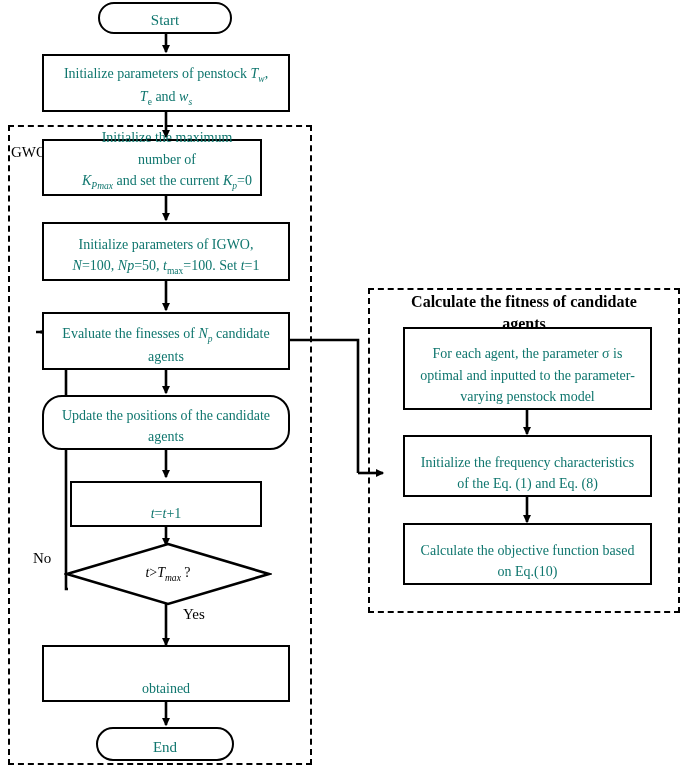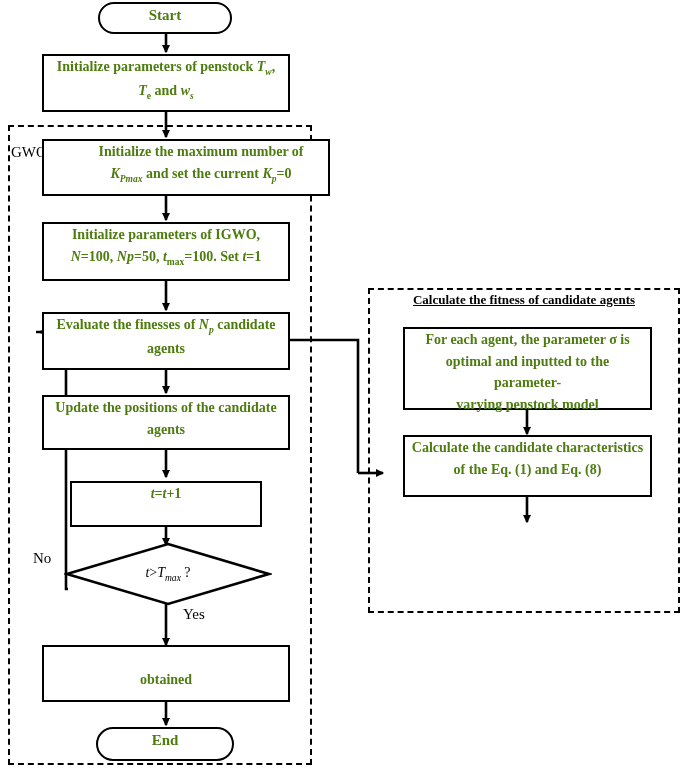--- a/index.html
+++ b/index.html
@@ -13,26 +13,25 @@
     height: 771px;
     background: #ffffff;
     font-family: "Liberation Serif", "DejaVu Serif", serif;
     overflow: hidden;
   }
   
   .node {
     position: absolute;
     box-sizing: border-box;
     display: flex;
-    align-items: flex-start;
+    align-items: flex-end;
     justify-content: center;
     text-align: center;
-    color: #4d7c0f;
+    color: #0f766e;
     background: #fff;
-    font-weight: bold;
   }
   .rect {
     border: 2.2px solid #000;
   }
   .term {
     border: 2.2px solid #000;
     border-radius: 999px;
   }
   .node-text {
     display: block;
@@ -49,24 +48,23 @@
   .dashed-box {
     position: absolute;
     box-sizing: border-box;
     border: 2.4px dashed #000;
     background: transparent;
   }
   .panel-title {
     position: absolute;
     text-align: center;
     font-weight: bold;
-    font-size: 13px;
+    font-size: 16px;
     line-height: 1.35;
     color: #000;
-    text-decoration: underline;
   }
   .gwo-label {
     position: absolute;
     font-size: 15px;
     color: #000;
     background: #fff;
     padding: 0 1px;
   }
 
   
@@ -140,39 +138,39 @@
   <div class="node term" style="left:98px; top:2px; width:134px; height:32px;">
     <span class="node-text t15">Start</span>
   </div>
 
   <div class="node rect" style="left:42px; top:54px; width:248px; height:58px;">
     <span class="node-text">
       <span id="ip1">Initialize  parameters of penstock <i class="m">T</i><sub><i class="m">w</i></sub>,</span><br><span id="ip2"><i class="m">T</i><sub>e</sub> and <i class="m">w</i><sub><i class="m">s</i></sub></span>
     </span>
   </div>
 
-  <div class="node rect" style="left:42px; top:139px; width:288px; height:57px;padding-left:30px;">
+  <div class="node rect" style="left:42px; top:139px; width:220px; height:57px;padding-left:30px;">
     <span class="node-text">
       <span id="mn1">Initialize the maximum number of</span><br><span id="mn2"><i class="m">K</i><sub><i class="m">Pmax</i></sub> and set the current <i class="m">K</i><sub><i class="m">p</i></sub>=0</span>
     </span>
   </div>
 
   <div class="node rect" style="left:42px; top:222px; width:248px; height:59px;">
     <span class="node-text">
       <span id="ig1">Initialize parameters of IGWO,</span><br><span id="ig2"><i class="m">N</i>=100, <i class="m">N</i><i class="m">p</i>=50, <i class="m">t</i><sub>max</sub>=100. Set <i class="m">t</i>=1</span>
     </span>
   </div>
 
   <div class="node rect" style="left:42px; top:312px; width:248px; height:58px;">
     <span class="node-text">
       <span id="ev1">Evaluate the finesses of <i class="m">N</i><sub><i class="m">p</i></sub> candidate</span><br><span id="ev2">agents</span>
     </span>
   </div>
 
-  <div class="node rect" style="left:42px; top:395px; width:248px; height:55px;">
+  <div class="node rect" style="left:42px; top:395px; width:248px; height:55px;border-radius:20px;">
     <span class="node-text">
       <span id="up1">Update the positions of the candidate</span><br><span id="up2">agents</span>
     </span>
   </div>
 
   <div class="node rect" style="left:70px; top:481px; width:192px; height:46px;">
     <span class="node-text">
       <span id="it1"><i class="m">t</i>=<i class="m">t</i>+1</span>
     </span>
   </div>
@@ -198,18 +196,23 @@
   </div>
 
   <div class="node rect" style="left:403px; top:327px; width:249px; height:83px;">
     <span class="node-text t14">
       <span id="da1">For each agent, the parameter σ is</span><br><span id="da2">optimal and inputted to the parameter-</span><br><span id="da3">varying penstock model</span>
     </span>
   </div>
 
   <div class="node rect" style="left:403px; top:435px; width:249px; height:62px;">
     <span class="node-text t14">
-      <span id="fc1">Calculate the candidate characteristics</span><br><span id="fc2">of the Eq. (1) and Eq. (8)</span>
-    </span>
-  </div>
-
+      <span id="fc1">Initialize the frequency characteristics</span><br><span id="fc2">of the Eq. (1) and Eq. (8)</span>
+    </span>
+  </div>
+
+  <div class="node rect" style="left:403px; top:523px; width:249px; height:62px;">
+    <span class="node-text t14">
+      <span id="of1">Calculate the objective function based</span><br><span id="of2">on Eq.(10)</span>
+    </span>
+  </div>
 
 </div>
 
 </body></html>

